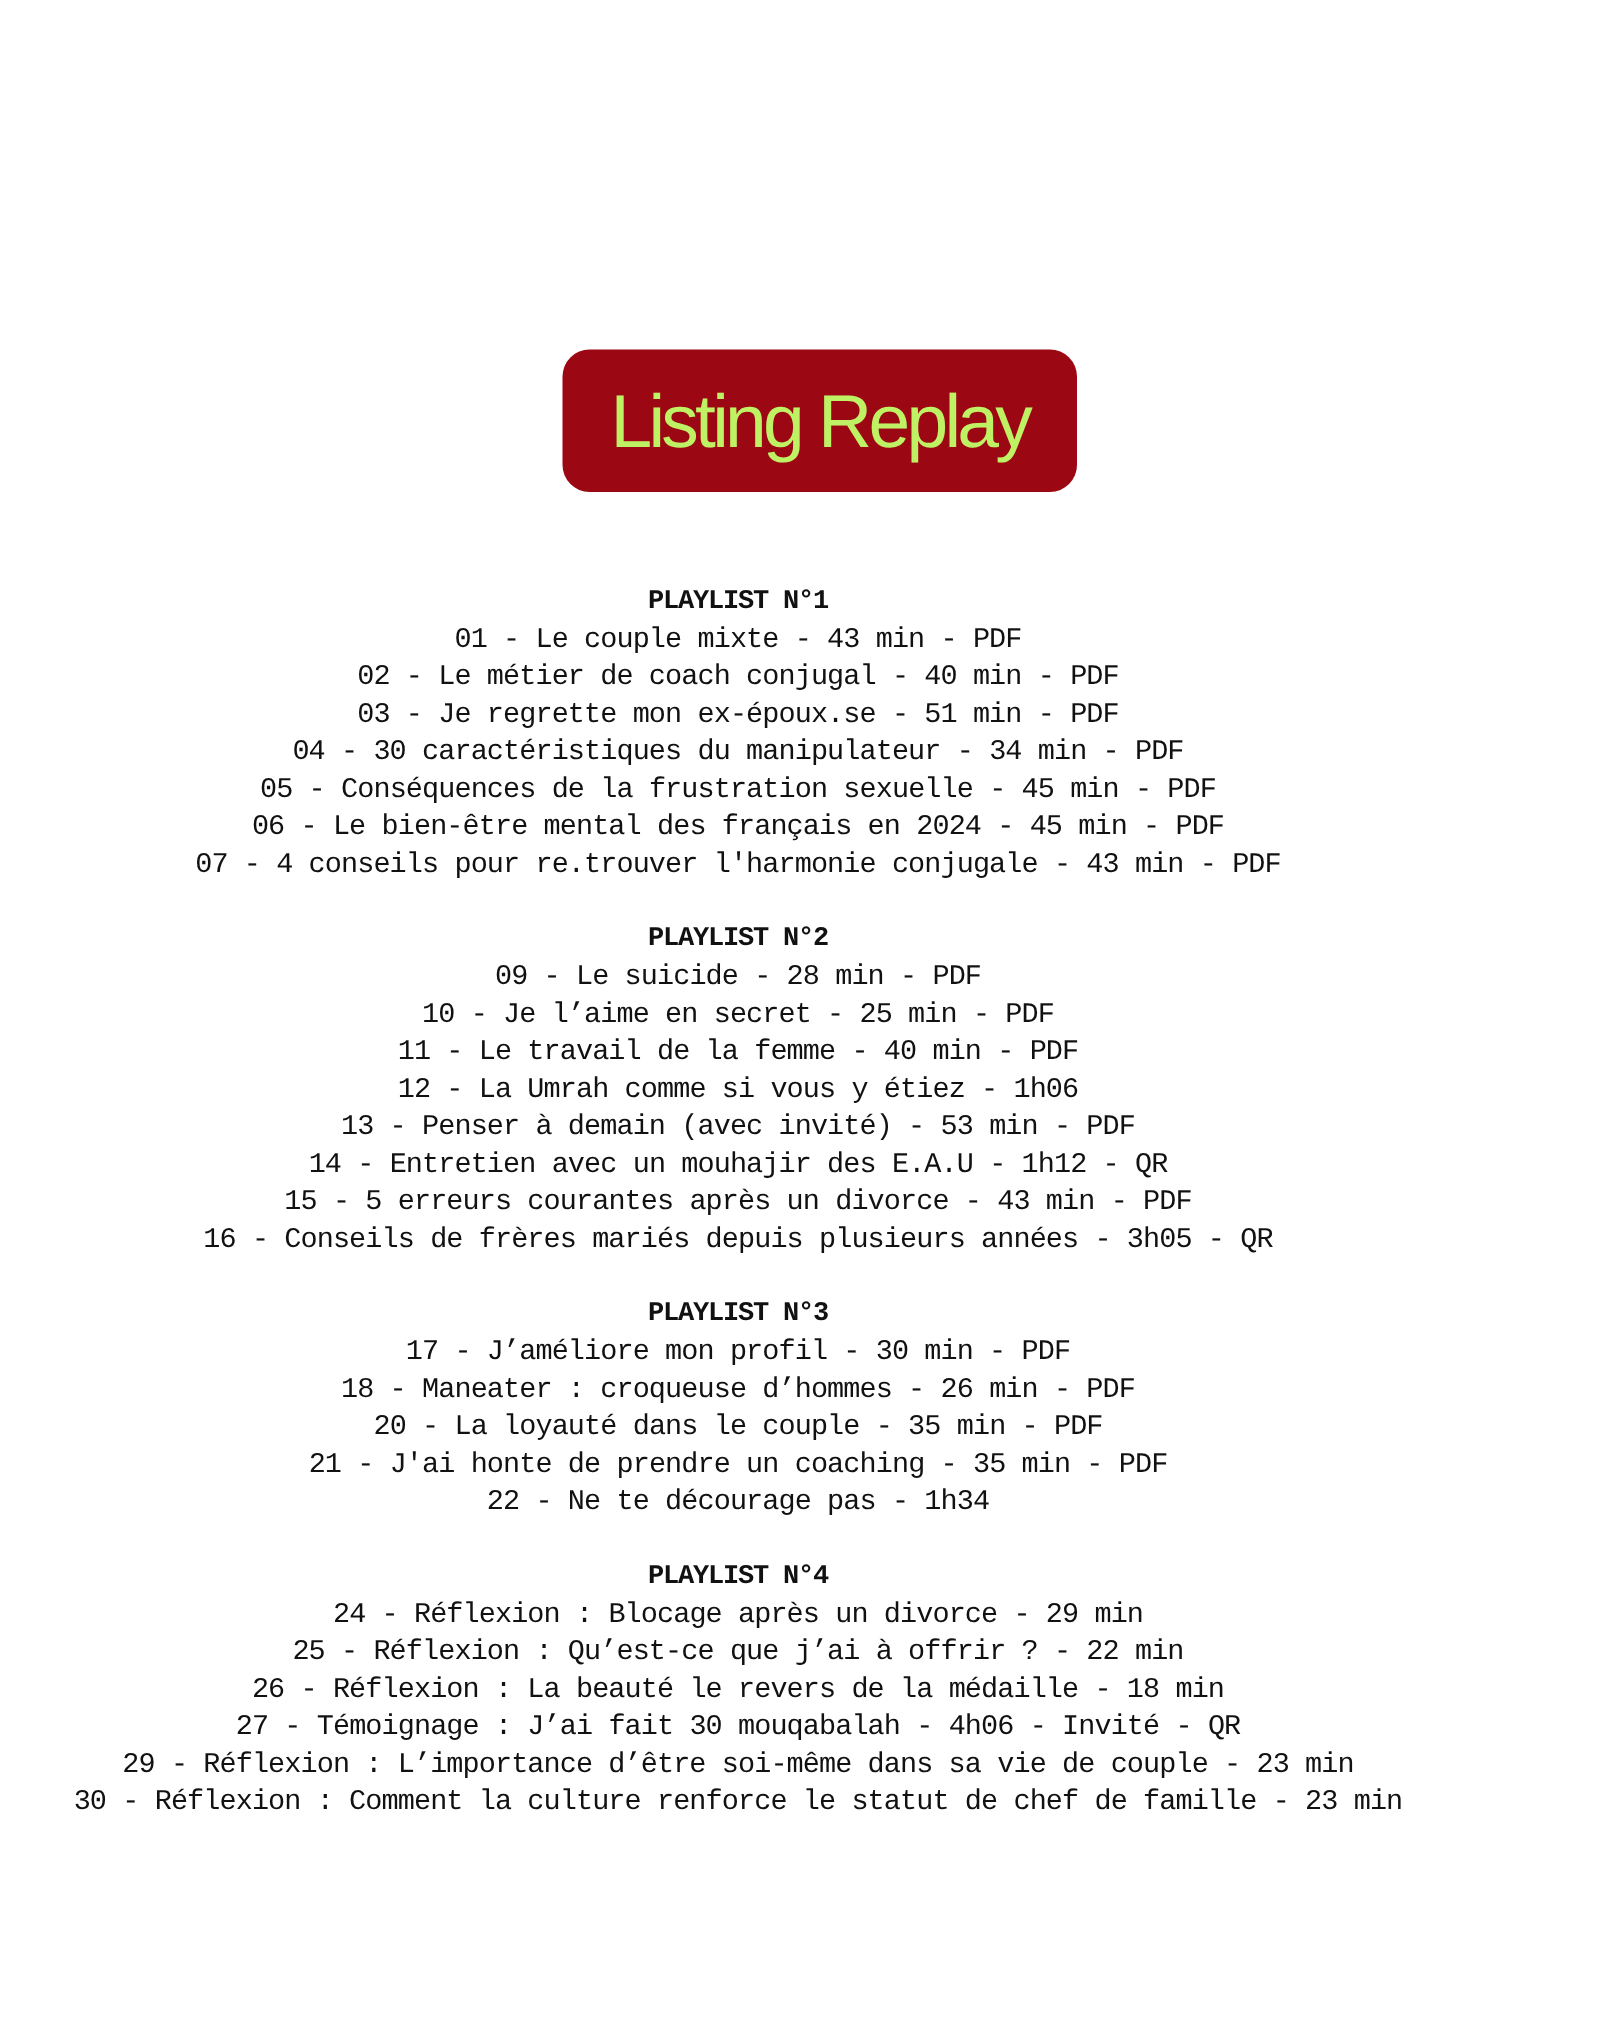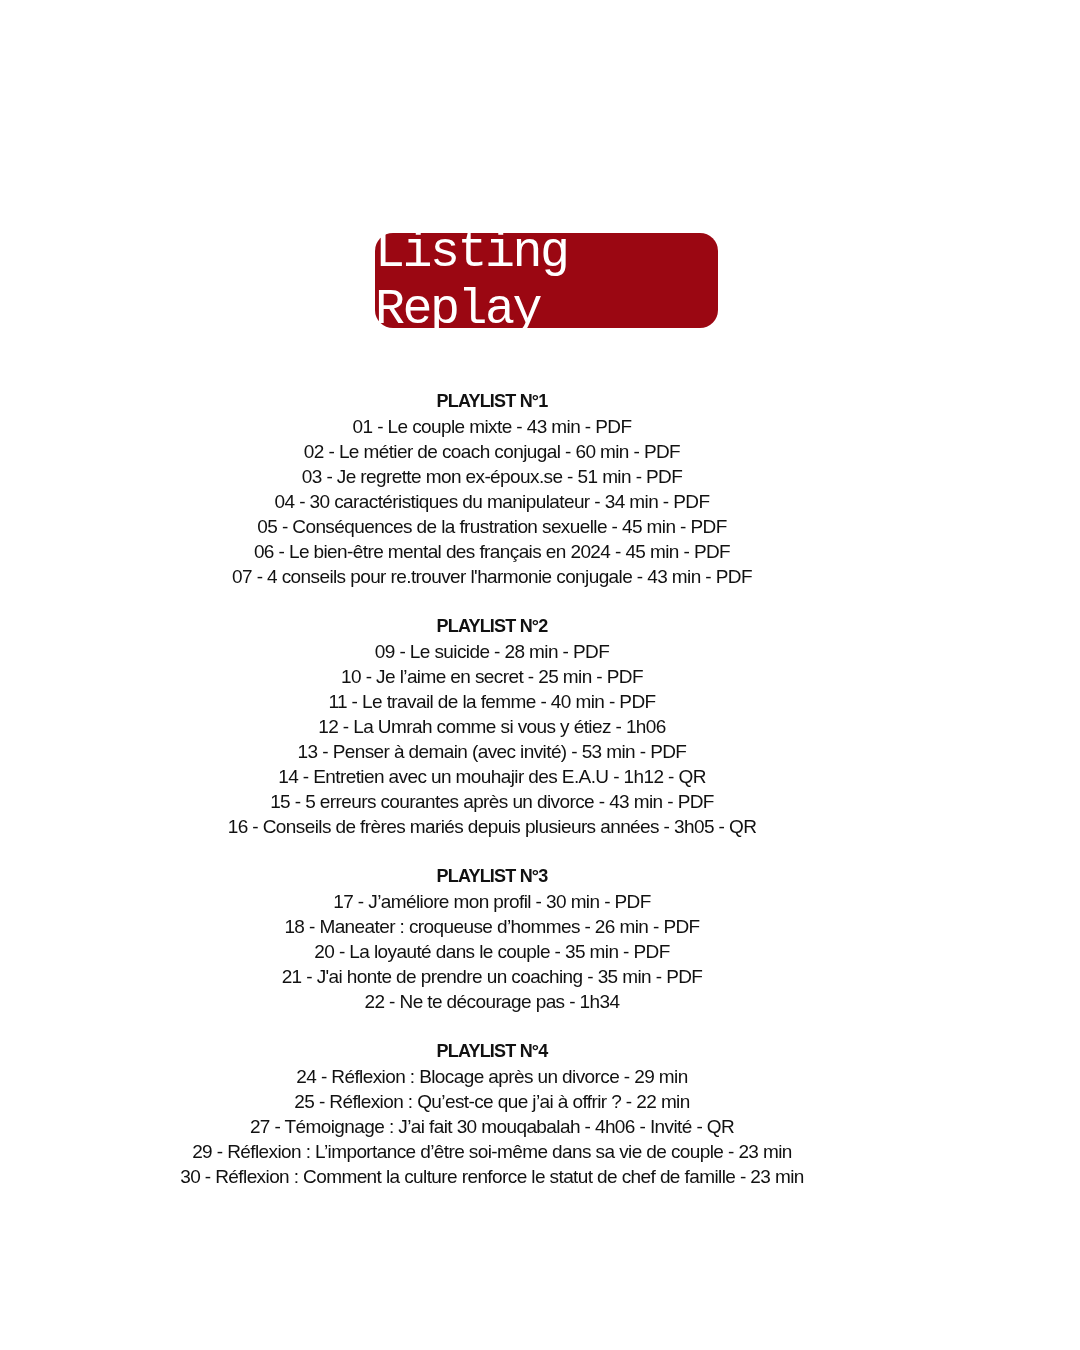--- a/index.html
+++ b/index.html
@@ -7,25 +7,25 @@
     width: 1080px; height: 1350px; background: #ffffff;
     font-family: "Liberation Sans", sans-serif; color: #111111;
     position: relative; overflow: hidden;
   }
   .title-pill {
     position: absolute; left: 375px; top: 233px; width: 343px; height: 95px;
     background: #9b0712; border-radius: 18px;
     display: flex; align-items: center; justify-content: center;
   }
   .title-text {
-    color: #ffffff; font-size: 50px; letter-spacing: -2.5px;
-    font-family: Liberation Mono, monospace; font-weight: normal;
+    color: #bef264; font-size: 50px; letter-spacing: -2.5px;
+    font-family: Liberation Sans, sans-serif; font-weight: normal;
   }
   .listing {
-    position: absolute; left: 0; top: 389px; width: 984px; text-align: center;
+    position: absolute; left: 0; top: 389px; width: 984px; text-align: center; font-family: Liberation Mono, monospace;
   }
   .section { margin-bottom: 25px; }
   .section-heading {
     font-weight: bold; font-size: 18px; line-height: 25px; height: 25px;
     letter-spacing: -0.8px;
   }
   .item {
     font-size: 19px; line-height: 25px; height: 25px; letter-spacing: -0.6px;
     white-space: nowrap;
   }
@@ -34,21 +34,21 @@
 <body>
 
 <div class="title-pill">
   <span class="title-text">Listing Replay</span>
 </div>
 
 <div class="listing">
   <div class="section">
     <div class="section-heading">PLAYLIST N°1</div>
     <div class="item">01 - Le couple mixte - 43 min - PDF</div>
-    <div class="item">02 - Le métier de coach conjugal - 60 min - PDF</div>
+    <div class="item">02 - Le métier de coach conjugal - 40 min - PDF</div>
     <div class="item">03 - Je regrette mon ex-époux.se - 51 min - PDF</div>
     <div class="item">04 - 30 caractéristiques du manipulateur - 34 min - PDF</div>
     <div class="item">05 - Conséquences de la frustration sexuelle - 45 min - PDF</div>
     <div class="item">06 - Le bien-être mental des français en 2024 - 45 min - PDF</div>
     <div class="item">07 - 4 conseils pour re.trouver l'harmonie conjugale - 43 min - PDF</div>
   </div>
 
   <div class="section">
     <div class="section-heading">PLAYLIST N°2</div>
     <div class="item">09 - Le suicide - 28 min - PDF</div>
@@ -67,17 +67,18 @@
     <div class="item">18 - Maneater : croqueuse d’hommes - 26 min - PDF</div>
     <div class="item">20 - La loyauté dans le couple - 35 min - PDF</div>
     <div class="item">21 - J'ai honte de prendre un coaching - 35 min - PDF</div>
     <div class="item">22 - Ne te décourage pas - 1h34</div>
   </div>
 
   <div class="section">
     <div class="section-heading">PLAYLIST N°4</div>
     <div class="item">24 - Réflexion : Blocage après un divorce - 29 min</div>
     <div class="item">25 - Réflexion : Qu’est-ce que j’ai à offrir ? - 22 min</div>
+    <div class="item">26 - Réflexion : La beauté le revers de la médaille - 18 min</div>
     <div class="item">27 - Témoignage : J’ai fait 30 mouqabalah - 4h06 - Invité - QR</div>
     <div class="item">29 - Réflexion : L’importance d’être soi-même dans sa vie de couple - 23 min</div>
     <div class="item">30 - Réflexion : Comment la culture renforce le statut de chef de famille - 23 min</div>
   </div>
 </div>
 
 </body></html>

